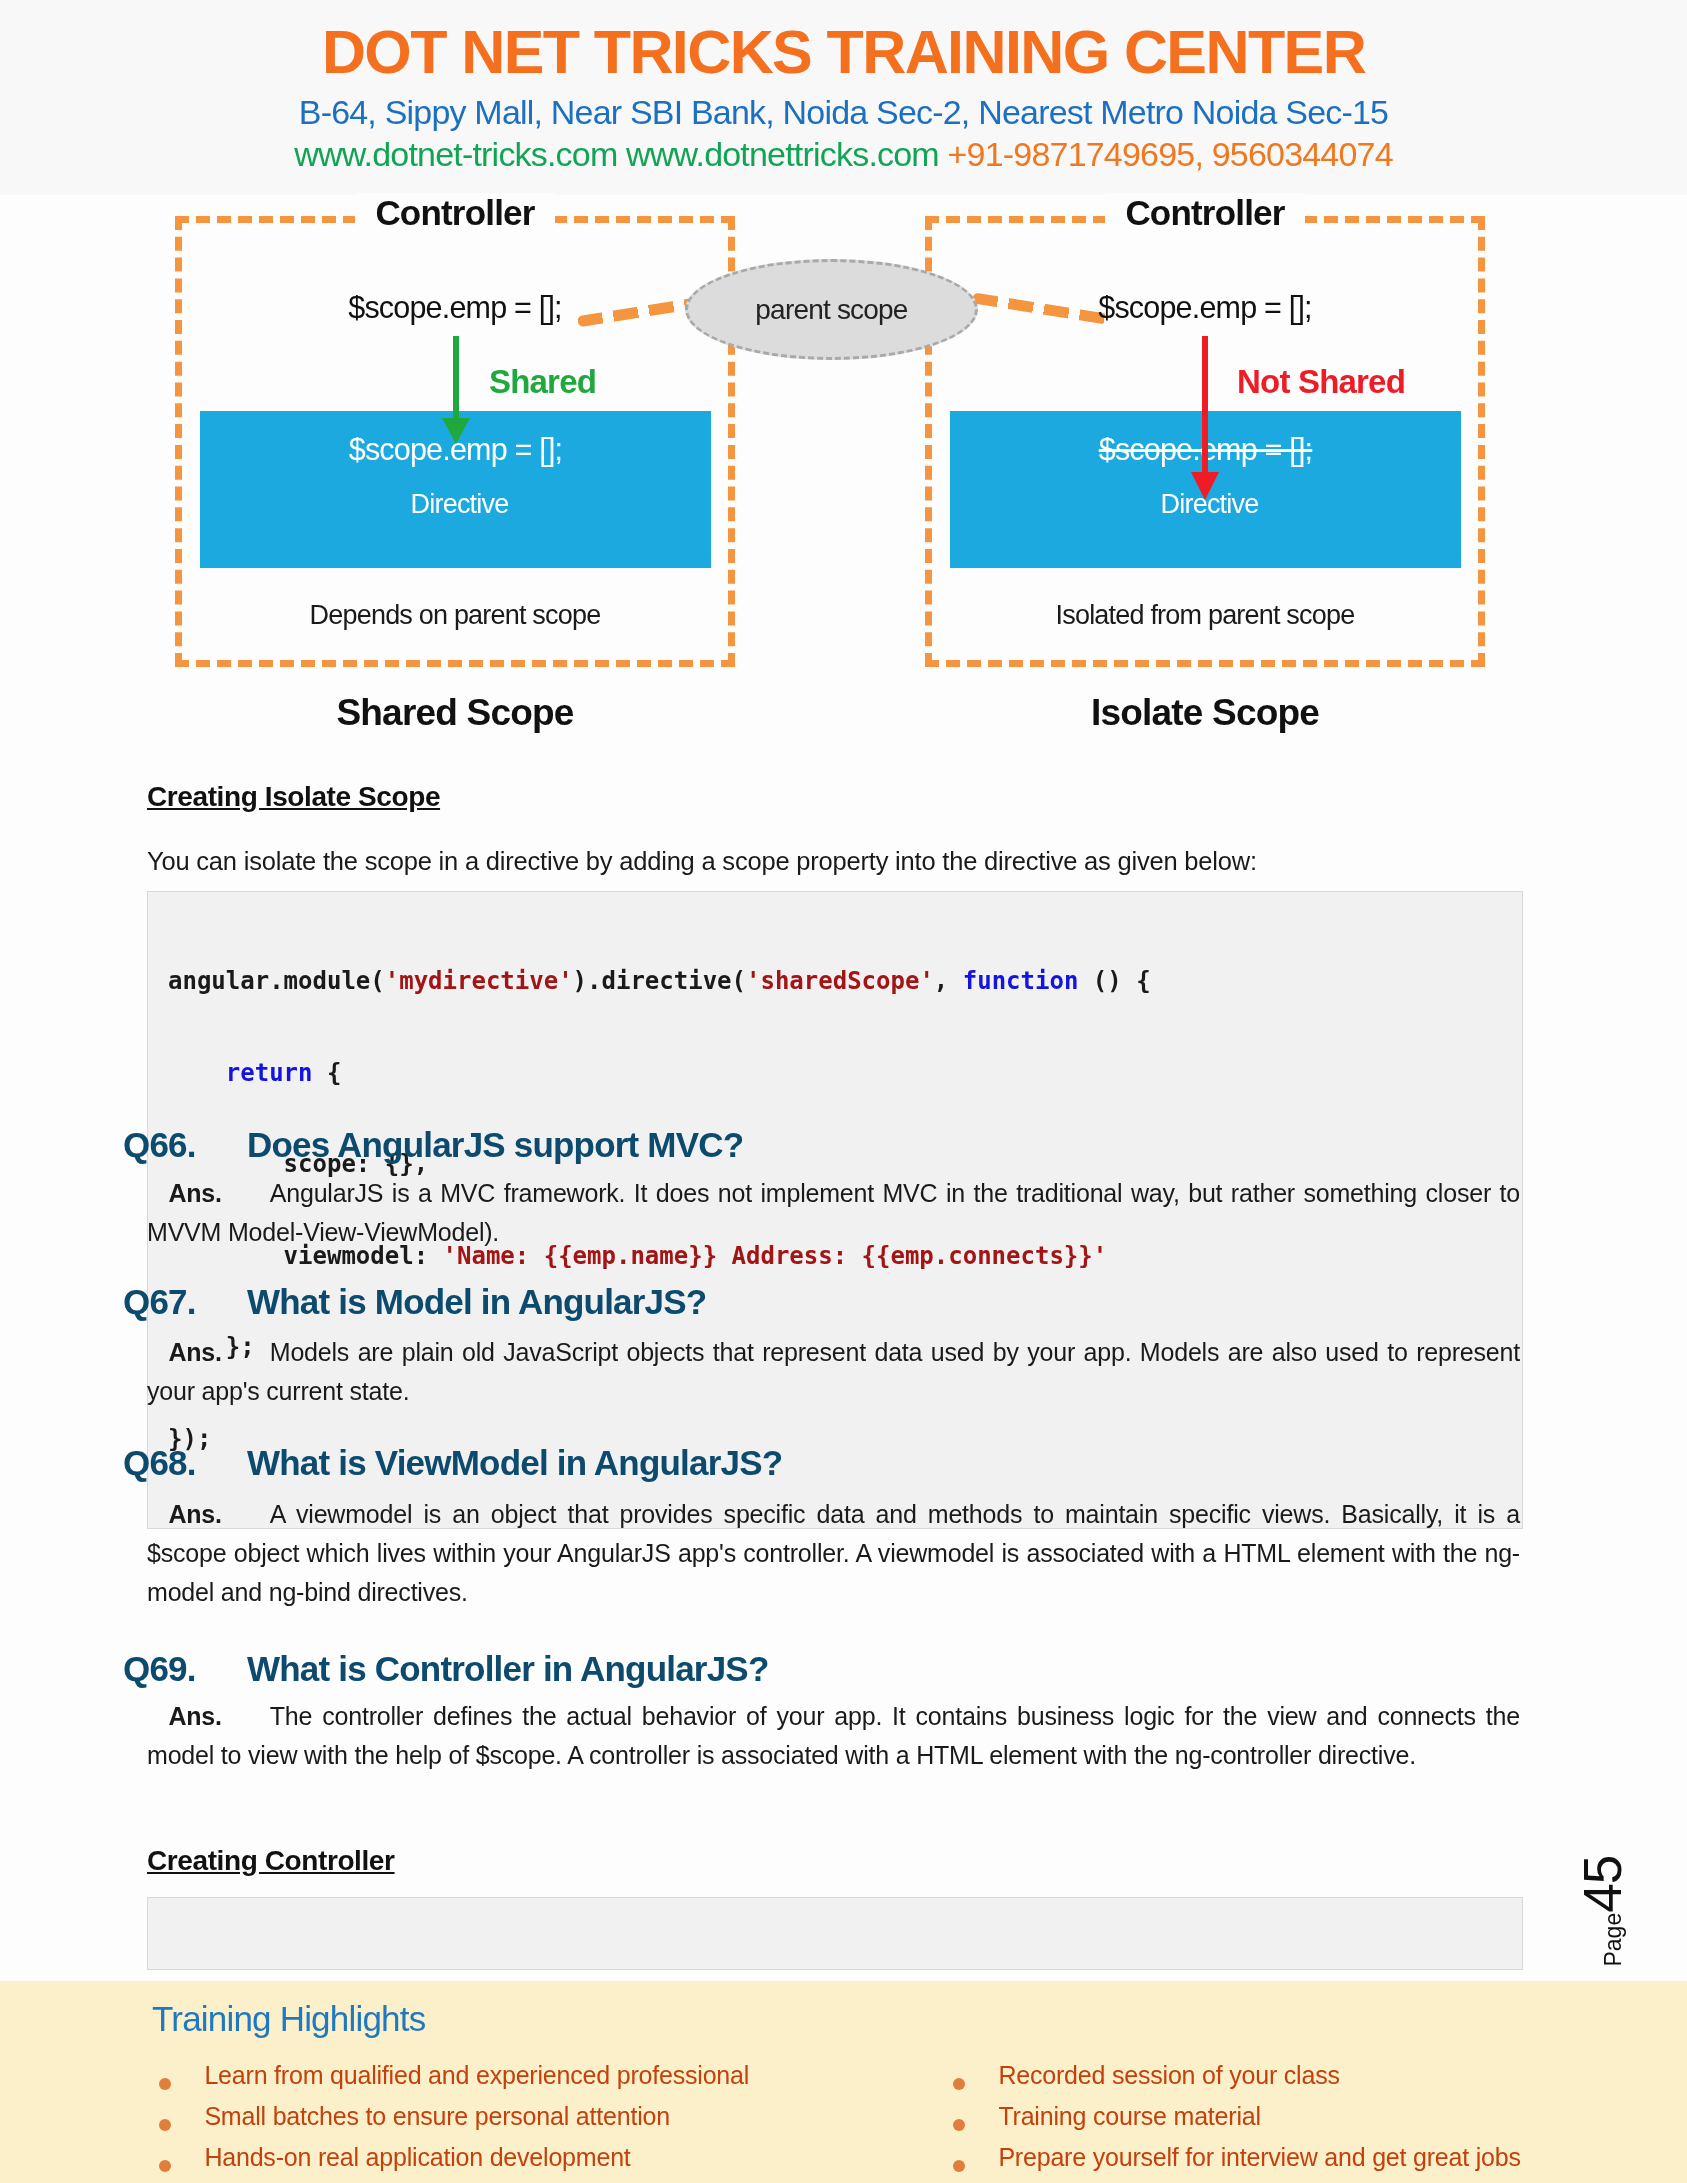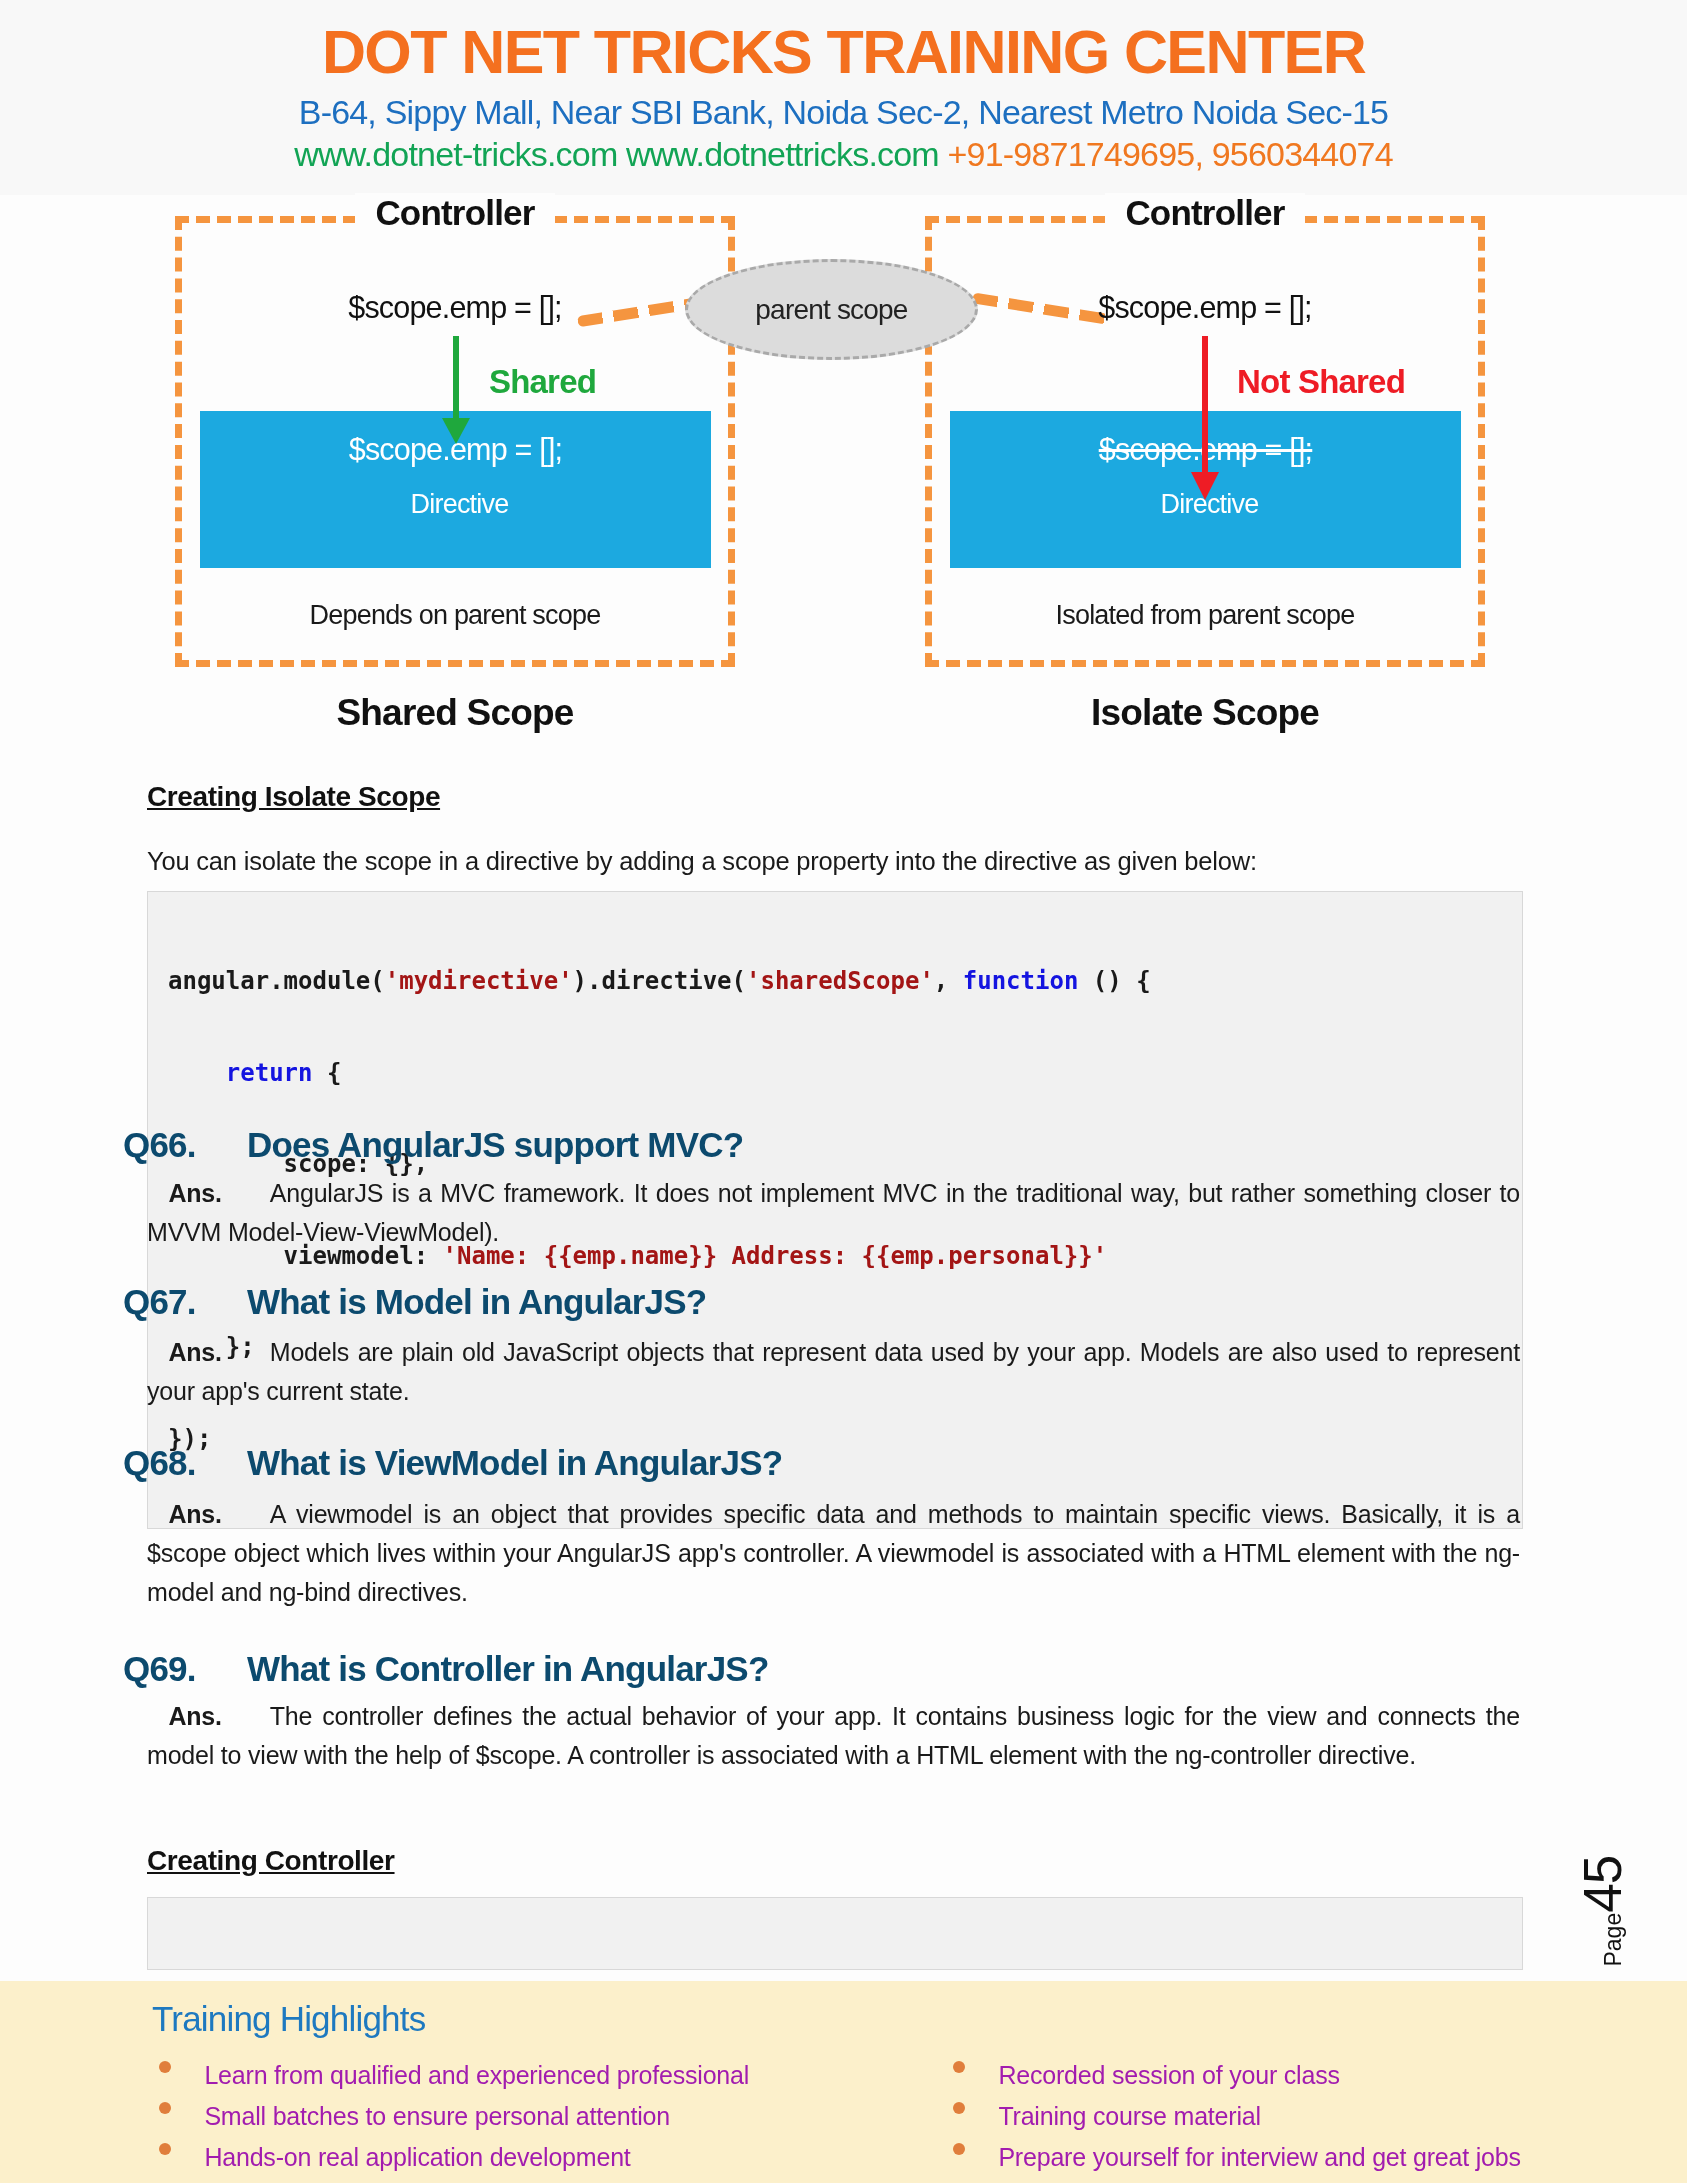--- a/index.html
+++ b/index.html
@@ -66,21 +66,21 @@
   .ans-label { font-weight:bold; margin:0 48px 0 21.4px; }
 
   
   .page-vert { position:absolute; left:1537px; top:1884px; width:124px; height:54px; transform:rotate(-90deg); display:flex; align-items:baseline; justify-content:center; white-space:nowrap; color:#111; }
   .page-word { font-size:23px; }
   .page-num { font-size:53px; letter-spacing:-0.8px; }
 
   
   .footer { position:absolute; left:0; top:1981px; width:1687px; height:202px; background:#fcf0cb; }
   .f-head { position:absolute; left:152px; top:18px; font-size:35px; color:#1e79c0; letter-spacing:-0.8px; }
-  .f-item { position:absolute; display:flex; align-items:flex-start; color:#a21caf; font-size:25px; letter-spacing:-0.2px; }
+  .f-item { position:absolute; display:flex; align-items:flex-end; color:#c2410c; font-size:25px; letter-spacing:-0.2px; }
   .f-dot { width:12.4px; height:12.4px; border-radius:50%; background:#e07e3c; margin-right:33px; flex:none; }
   .f-c1r1 { left:159px; top:80px; } .f-c1r2 { left:159px; top:121px; } .f-c1r3 { left:159px; top:162px; }
   .f-c2r1 { left:953px; top:80px; } .f-c2r2 { left:953px; top:121px; } .f-c2r3 { left:953px; top:162px; }
 </style>
 </head>
 <body>
 
 <div class="page">
 
   <div class="header-band">
@@ -128,21 +128,21 @@
   <div class="box-note right">Isolated from parent scope</div>
   <div class="box-caption left">Shared Scope</div>
   <div class="box-caption right">Isolate Scope</div>
 
   <div class="sec-heading" style="top:781px;">Creating Isolate Scope</div>
   <div class="sec-intro" style="top:839px;margin-top:8px;">You can isolate the scope in a directive by adding a scope property into the directive as given below:</div>
   <div class="code-box" style="top:891px;">
     <div><span class="tok-p">angular.module(</span><span class="tok-s">'mydirective'</span><span class="tok-p">).directive(</span><span class="tok-s">'sharedScope'</span><span class="tok-p">, </span><span class="tok-k">function</span><span class="tok-p"> () {</span></div>
     <div><span class="tok-p">    </span><span class="tok-k">return</span><span class="tok-p"> {</span></div>
     <div><span class="tok-p">        scope: {},</span></div>
-    <div><span class="tok-p">        viewmodel: </span><span class="tok-s">'Name: {{emp.name}} Address: {{emp.personal}}'</span></div>
+    <div><span class="tok-p">        viewmodel: </span><span class="tok-s">'Name: {{emp.name}} Address: {{emp.connects}}'</span></div>
     <div><span class="tok-p">    };</span></div>
     <div><span class="tok-p">});</span></div>
   </div>
 
   <div class="q-head" style="top:1125px;">
     <div class="q-num">Q66.</div>
     <div>Does AngularJS support MVC?</div>
   </div>
   <p class="ans" style="top:1174px;"><span class="ans-label">Ans.</span><span>AngularJS is a MVC framework. It does not implement MVC in the traditional way, but rather something closer to MVVM Model-View-ViewModel).</span></p>
 

